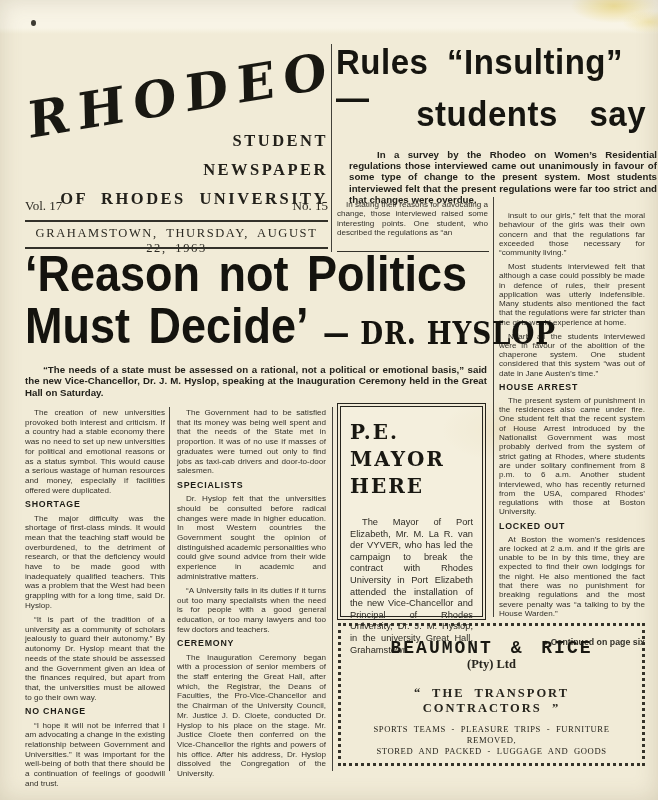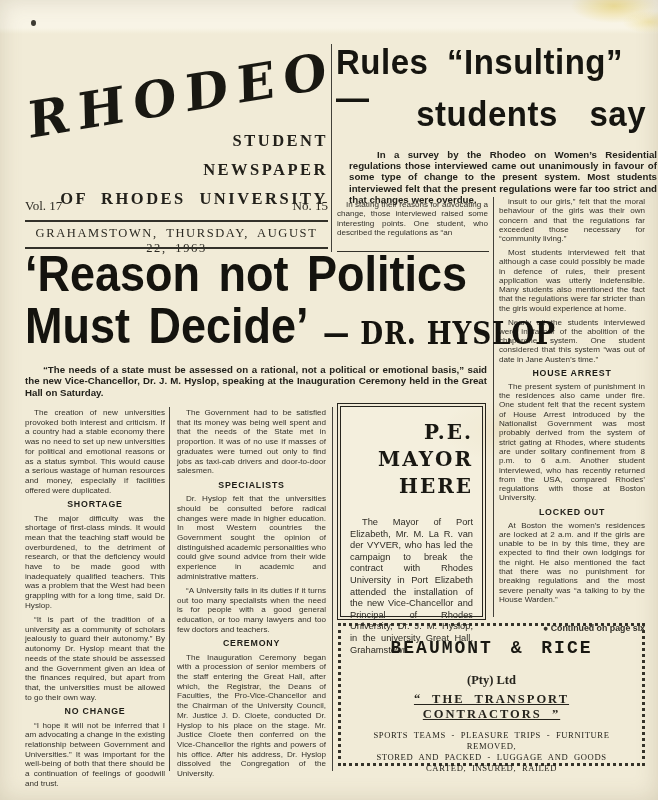--- a/index.html
+++ b/index.html
@@ -51,25 +51,25 @@
     font-weight:bold;font-size:33px;line-height:1;letter-spacing:.5px;word-spacing:22px;color:#161510;
     transform:scaleY(1.08);transform-origin:left top;
   }
   .rules-intro{
     position:absolute;left:337px;top:149px;width:308px;
     font-weight:bold;font-size:9.7px;line-height:11.2px;text-align:justify;text-indent:28px;color:#23221c;margin-left:12px;
   }
   .col{position:absolute;text-align:justify;font-size:8.1px;line-height:9.3px;color:#33312a;}
   .col p{margin:0 0 4.5px 0;text-indent:9px;}
   .col h4{
-    margin:5px 0 3.5px 0;text-align:center;text-indent:0;
+    margin:5px 0 3.5px 0;text-indent:0;
     font-size:8.8px;letter-spacing:.8px;color:#1d1c16;
   }
   .rules-left{left:337px;top:200px;width:151px;}
-  .rules-right{left:499px;top:197px;width:146px;}
+  .rules-right{left:499px;top:211px;width:146px;}
   .continued{margin-top:20px;text-align:right;font-weight:bold;font-size:8.8px;text-indent:0;}
 
   
   .main-h1{
     position:absolute;left:25px;top:254px;white-space:nowrap;
     font-weight:bold;font-size:45px;line-height:1;letter-spacing:0;word-spacing:6px;color:#14130e;
     transform:scaleY(1.12);transform-origin:left bottom;
   }
   .main-h2{position:absolute;left:25px;top:306px;white-space:nowrap;text-align:right;}
   .main-h2 .mh{
@@ -88,35 +88,35 @@
   .mcol1{left:25px;top:408px;width:140px;line-height:9.7px;}
   .mcol2{left:177px;top:408px;width:149px;line-height:9.7px;}
 
   
   .mayor{
     position:absolute;left:340px;top:406px;width:143px;height:211px;box-sizing:border-box;
     border:1.2px solid #26241d;outline:1.8px solid #26241d;outline-offset:2px;
     padding:8px 9px;background:rgba(250,246,233,.35);
   }
   .mayor-h{
-    text-align:right;font-family:"DejaVu Serif",serif;font-weight:bold;color:#191812;
+    text-align:left;font-family:"DejaVu Serif",serif;font-weight:bold;color:#191812;
     font-size:20px;line-height:27px;letter-spacing:2px;word-spacing:6px;margin-top:4px;
   }
   .mayor-b{
     margin-top:17px;font-size:9.3px;line-height:11.6px;text-align:justify;text-indent:12px;color:#2e2c25;
   }
 
   
   .ad{
     position:absolute;left:338px;top:623px;width:307px;height:143px;box-sizing:border-box;
     border:3.5px dotted #35332a;padding:5px 10px;text-align:center;color:#26241d;
   }
   .ad-name{font-weight:bold;font-size:18px;line-height:1;letter-spacing:2px;word-spacing:5px;margin-top:8px;color:#191812;font-family:Liberation Mono, monospace;}
-  .ad-pty{font-family:"Liberation Serif",serif;font-weight:bold;font-size:12.5px;margin-top:16px;}
-  .ad-tag{font-family:"Liberation Serif",serif;font-weight:bold;font-size:12.5px;letter-spacing:2px;word-spacing:5px;margin-top:4px;text-decoration:underline;}
+  .ad-pty{font-family:"Liberation Serif",serif;font-weight:bold;font-size:12.5px;margin-top:0;}
+  .ad-tag{font-family:"Liberation Serif",serif;font-weight:bold;font-size:12.5px;letter-spacing:2px;word-spacing:5px;margin-top:14px;}
   .ad-serv{font-family:"Liberation Serif",serif;font-size:8.6px;line-height:11px;letter-spacing:.6px;word-spacing:3px;margin-top:8px;}
   .speck{position:absolute;left:31px;top:20px;width:5px;height:6px;background:#3c3a32;border-radius:50%;}
 </style>
 </head>
 <body>
 
 <div class="page">
   <div class="speck"></div>
 
   <div class="rhodeo">RHODEO</div>
@@ -190,17 +190,16 @@
     <div class="mayor-b">The Mayor of Port Elizabeth, Mr. M. La R. van der VYVER, who has led the campaign to break the contract with Rhodes University in Port Elizabeth attended the installation of the new Vice-Chancellor and Principal of Rhodes University, Dr. J. M. Hyslop, in the university Great Hall, Grahamstown.</div>
   </div>
 
   <div class="ad">
     <div class="ad-name">BEAUMONT &amp; RICE</div>
     <div class="ad-pty">(Pty) Ltd</div>
     <div class="ad-tag">“ THE  TRANSPORT  CONTRACTORS ”</div>
     <div class="ad-serv">
       <div>SPORTS TEAMS   -   PLEASURE TRIPS   -   FURNITURE REMOVED,</div>
       <div>STORED AND PACKED   -   LUGGAGE AND GOODS</div>
-      <div>CARTED, INSURED, RAILED</div>
     </div>
 
   </div>
 </div>
 
 </body></html>

